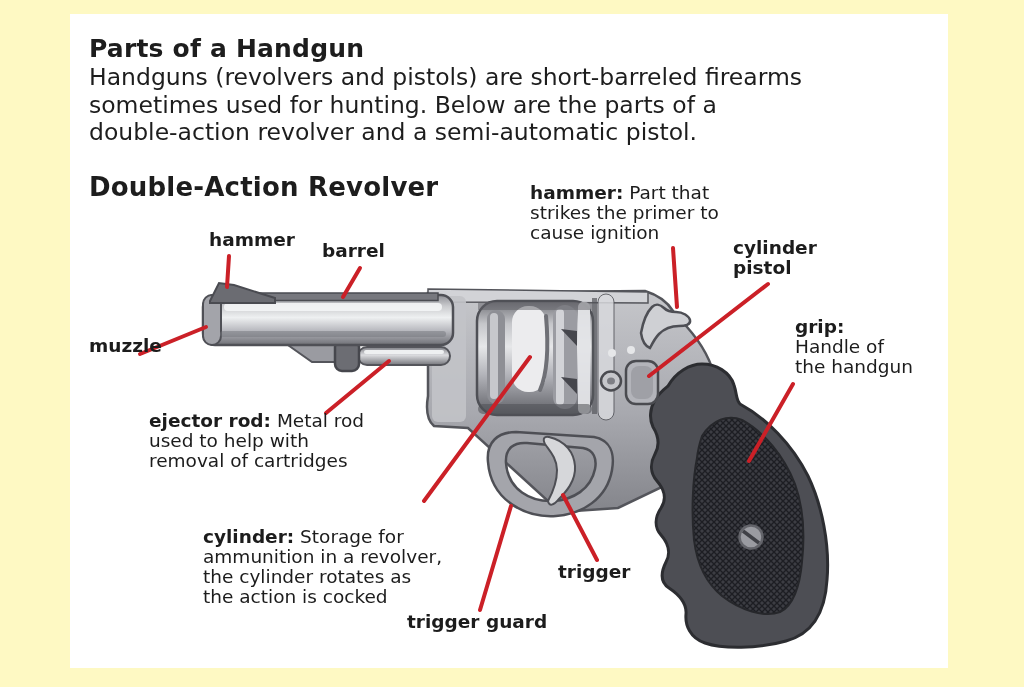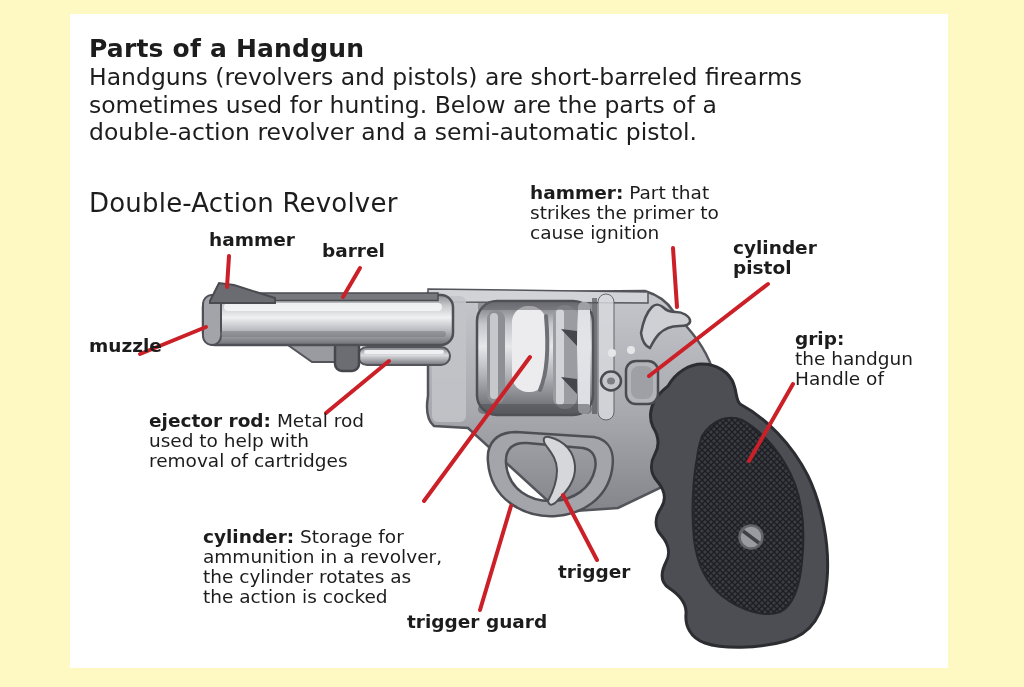--- a/index.html
+++ b/index.html
@@ -3,21 +3,21 @@
 <meta charset="utf-8">
 <style>
   html,body{margin:0;padding:0;}
   body{font-family:"DejaVu Sans","Liberation Sans",sans-serif;}
   .stage{position:relative;width:1024px;height:687px;background:#fef9c3;overflow:hidden;}
   .card{position:absolute;left:70px;top:14px;width:878px;height:654px;background:#ffffff;z-index:0;}
   .art{position:absolute;left:0;top:0;z-index:1;}
   .txt{position:absolute;color:#1d1d1d;z-index:2;}
   .title{left:89px;top:34px;font-size:25px;font-weight:bold;letter-spacing:.2px;}
   .intro{left:89px;top:64px;font-size:23.5px;line-height:27.5px;}
-  .heading{left:89px;top:188px;font-size:26px;font-weight:normal;letter-spacing:.2px;}
+  .heading{left:89px;top:172px;font-size:26px;font-weight:bold;letter-spacing:.2px;}
   .plabel{position:absolute;color:#1c1c1c;font-size:18.5px;line-height:20px;z-index:2;}
   .plabel b{font-weight:bold;}
   .pline{display:block;}
   .term-block{display:block;}
 </style>
 </head>
 <body>
 
 <div class="stage">
   <div class="card"></div>
@@ -197,18 +197,18 @@
   </div>
   <div class="plabel" style="left:530px;top:183px;width:220px;">
     <b>hammer:</b> <span>Part that</span>
     <span class="pline">strikes the primer to</span>
     <span class="pline">cause ignition</span>
   </div>
   <div class="plabel" style="left:733px;top:238px;">
     <b class="pline">cylinder</b>
     <b class="pline">pistol</b>
   </div>
-  <div class="plabel" style="left:795px;top:317px;width:145px;margin-top:12px;">
+  <div class="plabel" style="left:795px;top:317px;width:145px;">
     <b class="term-block">grip:</b>
+    <span class="pline">Handle of</span>
     <span class="pline">the handgun</span>
-    <span class="pline">Handle of</span>
   </div>
 </div>
 
 </body></html>

